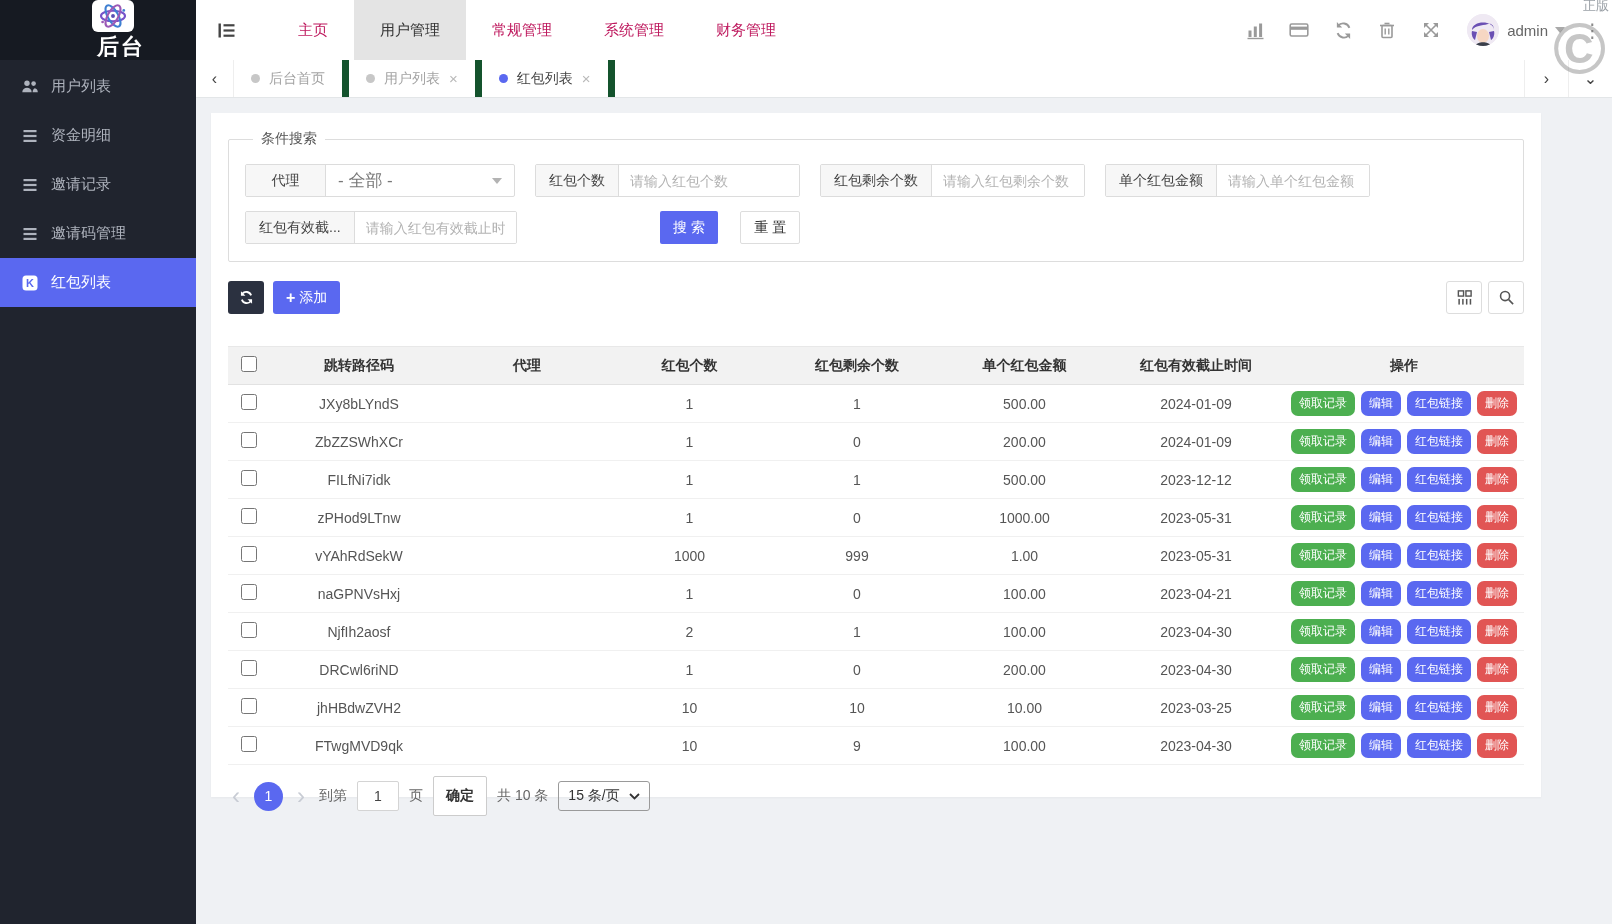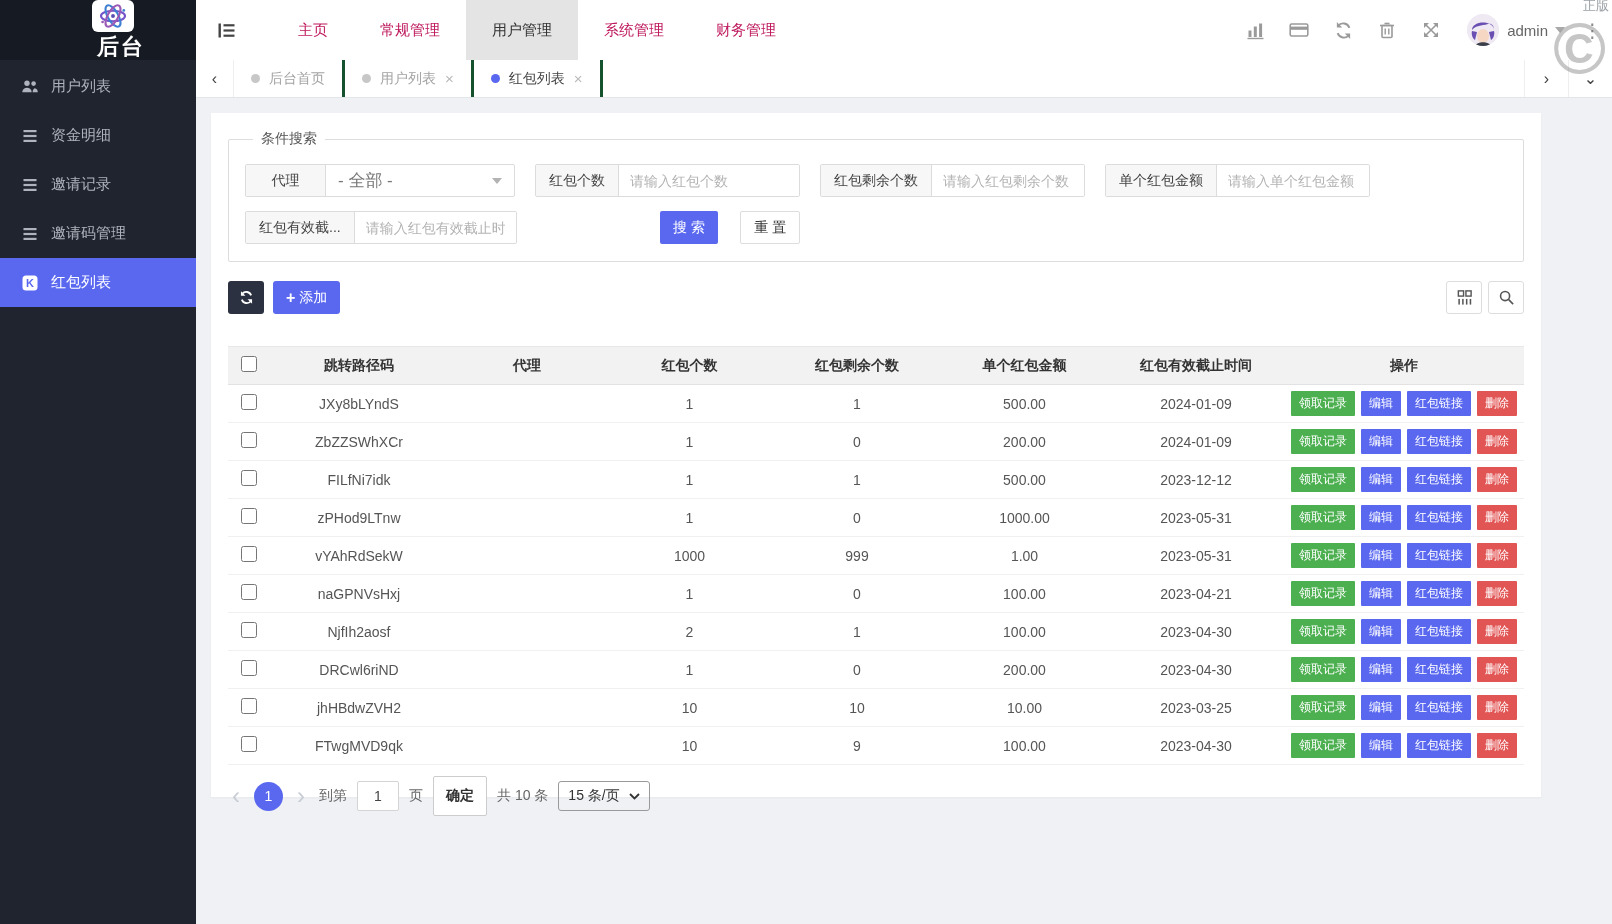--- a/index.html
+++ b/index.html
@@ -34,21 +34,21 @@
   .username{font-size:15px; color:#666; cursor:pointer; display:flex; align-items:center;}
   .caret{width:0; height:0; border-left:5px solid transparent; border-right:5px solid transparent; border-top:6px solid #a9a9a9; margin-left:7px;}
   .kebab{font-size:19px; color:#8a8a8a; padding:0 6px 0 18px; cursor:pointer;}
 
   .wm-text{position:absolute; top:-3px; right:3px; font-size:13px; color:#9aa0a6; z-index:60;}
   .wm-c{position:absolute; top:12px; right:6px; font-size:72px; line-height:72px; color:rgba(120,120,120,.42); z-index:60; pointer-events:none; font-weight:bold;}
 
   
   .tabbar{position:absolute; left:196px; top:60px; right:0; height:38px; background:#fff; border-bottom:1px solid #e3e6e8; display:flex; align-items:stretch;}
   .tab-nav{width:38px; display:flex; align-items:center; justify-content:center; color:#444; border-right:1px solid #eee; cursor:pointer;}
-  .tab{display:flex; align-items:center; padding:0 17px; font-size:14px; color:#a3a3a3; border-right:3px solid #14532d; cursor:pointer; gap:9px;}
+  .tab{display:flex; align-items:center; padding:0 17px; font-size:14px; color:#a3a3a3; border-right:7px solid #14532d; cursor:pointer; gap:9px;}
   .tab .dot{width:9px; height:9px; border-radius:50%; background:#c7c7c7;}
   .tab.active{color:#444;}
   .tab.active .dot{background:var(--accent);}
   .tab .close{color:#b9b9b9; font-size:15px;}
   .tabbar-right{margin-left:auto; display:flex;}
   .tab-nav.right{border-right:none; border-left:1px solid #eee; width:44px;}
 
   
   .content{position:absolute; left:196px; top:98px; right:0; bottom:0; background:var(--content-bg);}
   .card{position:absolute; left:15px; top:15px; width:1330px; height:684px; background:#fff; box-shadow:0 1px 2px rgba(0,0,0,.04); padding:17px;}
@@ -79,21 +79,21 @@
   .tbtn-outline{width:36px; background:#fff; border:1px solid #ddd; color:#555; border-radius:3px;}
   .toolbar .spacer{flex:1;}
   .toolbar .tbtn-outline + .tbtn-outline{margin-left:6px;}
 
   
   table.grid{width:100%; border-collapse:collapse; table-layout:fixed; margin-top:32px;}
   table.grid th{background:#f2f2f2; height:38px; font-size:14px; color:#333; font-weight:bold; border-top:1px solid #e8e8e8; border-bottom:1px solid #e2e2e2; text-align:center;}
   table.grid td{height:38px; font-size:14px; color:#555; text-align:center; border-bottom:1px solid #f0f0f0; overflow:hidden; white-space:nowrap;}
   table.grid input[type=checkbox]{width:16px; height:16px; cursor:pointer;}
   .actions{display:flex; justify-content:center; gap:6px;}
-  .abtn{border:none; border-radius:1px; color:#fff; font-size:12px; padding:4px 8px; cursor:pointer; font-family:Liberation Serif, serif; white-space:nowrap;}
+  .abtn{border:none; border-radius:7px; color:#fff; font-size:12px; padding:4px 8px; cursor:pointer; font-family:Liberation Serif, serif; white-space:nowrap;}
   .abtn-green{background:var(--green);} .abtn-blue{background:var(--accent);} .abtn-red{background:var(--red);}
 
   
   .pager{display:flex; align-items:center; margin-top:11px; font-size:14px; color:#666; gap:10px;}
   .pg-arrow{color:#c8ccd4; font-size:24px; line-height:1; padding:0 4px; cursor:pointer; user-select:none;}
   .pg-num{width:29px; height:29px; border-radius:50%; background:var(--accent); color:#fff; display:flex; align-items:center; justify-content:center; font-size:14px; cursor:pointer;}
   .pg-input{width:42px; height:30px; border:1px solid #d4d4d4; border-radius:2px; text-align:center; font-size:14px; color:#444; outline:none; font-family:inherit;}
   .pg-confirm{height:40px; padding:0 12px; background:#fff; border:1px solid #ccc; border-radius:2px; font-weight:bold; color:#333; font-size:14px; cursor:pointer; font-family:inherit;}
   .pg-select{height:30px; border:1px solid #9a9a9a; border-radius:3px; display:inline-flex; align-items:center; padding:0 9px; gap:9px; cursor:pointer; color:#333; font-size:14px;}
   svg{display:block;}
@@ -182,25 +182,25 @@
         <rect x="1.5" y="2.5" width="2.4" height="14"></rect>
         <rect x="6.5" y="3.2" width="11" height="2.2"></rect>
           <rect x="6.5" y="8.4" width="11" height="2.2"></rect>
           <rect x="6.5" y="13.6" width="11" height="2.2"></rect>
       </svg>
     </div>
     <nav class="topnav">
       <div class="topnav-item">
           <span>主页</span>
         </div>
+      <div class="topnav-item active">
+          <span>用户管理</span>
+        </div>
       <div class="topnav-item">
           <span>常规管理</span>
-        </div>
-      <div class="topnav-item active">
-          <span>用户管理</span>
         </div>
       <div class="topnav-item">
           <span>系统管理</span>
         </div>
       <div class="topnav-item">
           <span>财务管理</span>
         </div>
     </nav>
     <div class="header-right">
       <div class="hicon">

